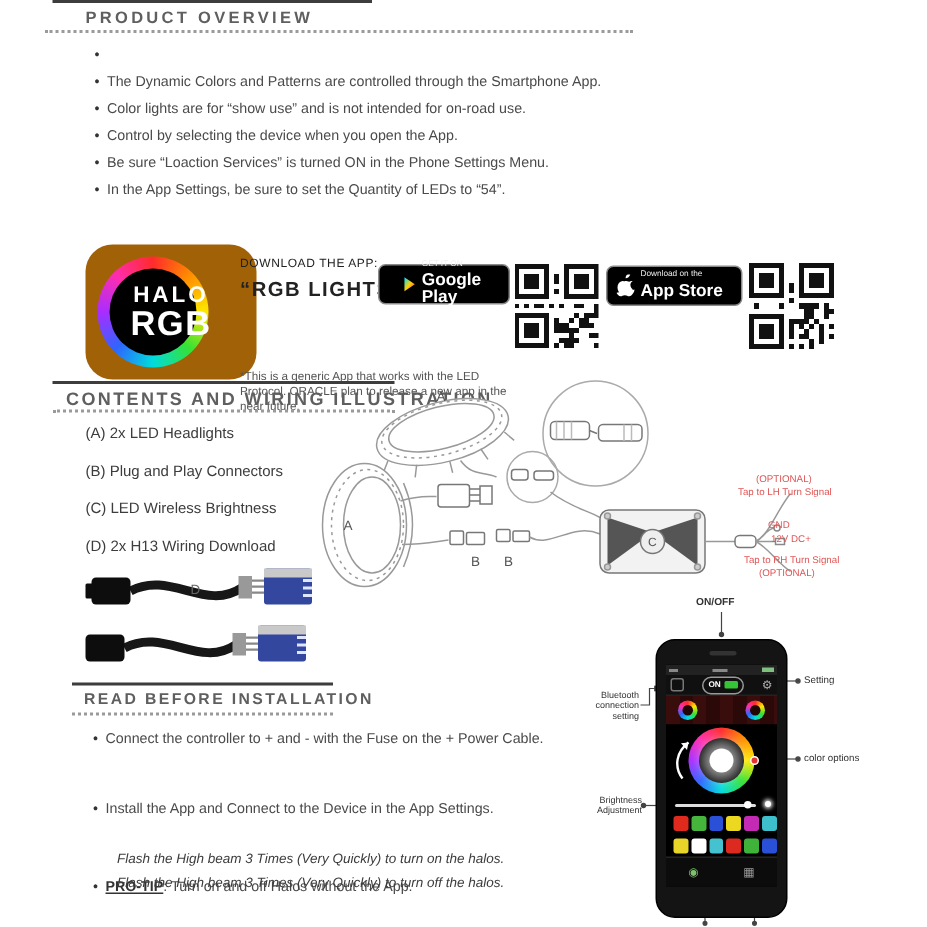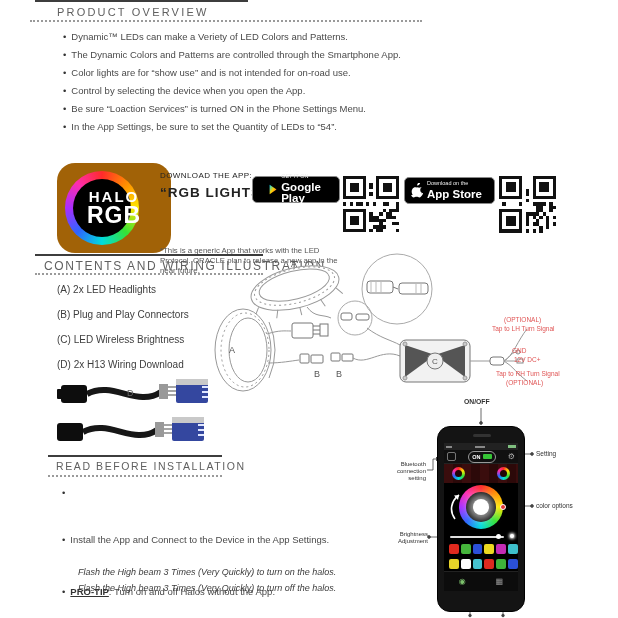--- a/index.html
+++ b/index.html
@@ -1,21 +1,21 @@
 <!DOCTYPE html>
 <html><head>
 <meta charset="utf-8">
 <style>
   html,body{margin:0;padding:0;background:#fff;}
   #page{position:relative;width:618px;height:618px;background:#fff;overflow:hidden;
         font-family:"Liberation Sans",sans-serif;color:#444;}
   .abs{position:absolute;}
   .solidline{position:absolute;height:2px;background:#3d3d3d;}
   .dotline{position:absolute;height:0;border-top:2px dotted #9a9a9a;}
-  .sechead{position:absolute;font-size:11px;letter-spacing:2.2px;color:#5f5f5f;font-weight:400;}
+  .sechead{position:absolute;font-size:11px;letter-spacing:2.2px;color:#5f5f5f;font-weight:700;}
   .bullets{position:absolute;font-size:9.5px;color:#4a4a4a;}
   .brow{display:flex;gap:5px;height:18px;align-items:flex-start;line-height:11px;}
   .bdot{color:#333;}
   
   #logo{position:absolute;left:57px;top:163px;width:114px;height:90px;background:#a16207;border-radius:18px;}
   #logo .ring{position:absolute;left:8px;top:8px;width:74px;height:74px;border-radius:50%;
     background:conic-gradient(from 0deg,#ff2b2b,#ff8d00,#ffe800,#35e235,#00dcdc,#2d66ff,#a92dff,#ff2dae,#ff2b2b);}
   #logo .ringin{position:absolute;left:16px;top:16px;width:58px;height:58px;border-radius:50%;background:#000;}
   #logo .ltxt{position:absolute;inset:0;display:flex;flex-direction:column;align-items:center;justify-content:center;color:#fff;}
   #logo .l1{font-size:15px;font-weight:800;letter-spacing:2px;}
@@ -91,21 +91,20 @@
 
 <div id="page">
 
   <div class="solidline" style="left:35px;top:0;width:213px;"></div>
   <div class="sechead" style="left:57px;top:6px;">PRODUCT OVERVIEW</div>
   <div class="dotline" style="left:30px;top:20px;width:392px;"></div>
 
   <div class="bullets" style="left:63px;top:31px;">
     <div class="brow">
         <span class="bdot">•</span>
-        <span>Dynamic™ LEDs can make a Veriety of LED Colors and Patterns.</span>
       </div>
     <div class="brow">
         <span class="bdot">•</span>
         <span>The Dynamic Colors and Patterns are controlled through the Smartphone App.</span>
       </div>
     <div class="brow">
         <span class="bdot">•</span>
         <span>Color lights are  for “show use” and is not intended for on-road use.</span>
       </div>
     <div class="brow">
@@ -376,20 +375,21 @@
     <text x="72" y="20" fill="#666" font-size="9">D</text>
   </svg>
 
   <div class="solidline" style="left:48px;top:455px;width:174px;"></div>
   <div class="sechead" style="left:56px;top:460px;font-size:10.5px;letter-spacing:1.6px;">READ BEFORE INSTALLATION</div>
   <div class="dotline" style="left:48px;top:475px;width:174px;"></div>
 
   <div id="install-bullets">
     <div class="brow">
         <span class="bdot">•</span>
+        <span>Connect the controller to + and - with the Fuse on the + Power Cable.</span>
       </div>
     <div class="gap1"></div>
     <div class="brow">
         <span class="bdot">•</span>
         <span>Install the App and Connect to the Device in the App Settings.</span>
       </div>
     <div class="gap2"></div>
     <div class="brow">
         <span class="bdot">•</span>
         <span><span class="pt">PRO-TIP</span><span>: Turn on and off Halos without the App.</span></span>

